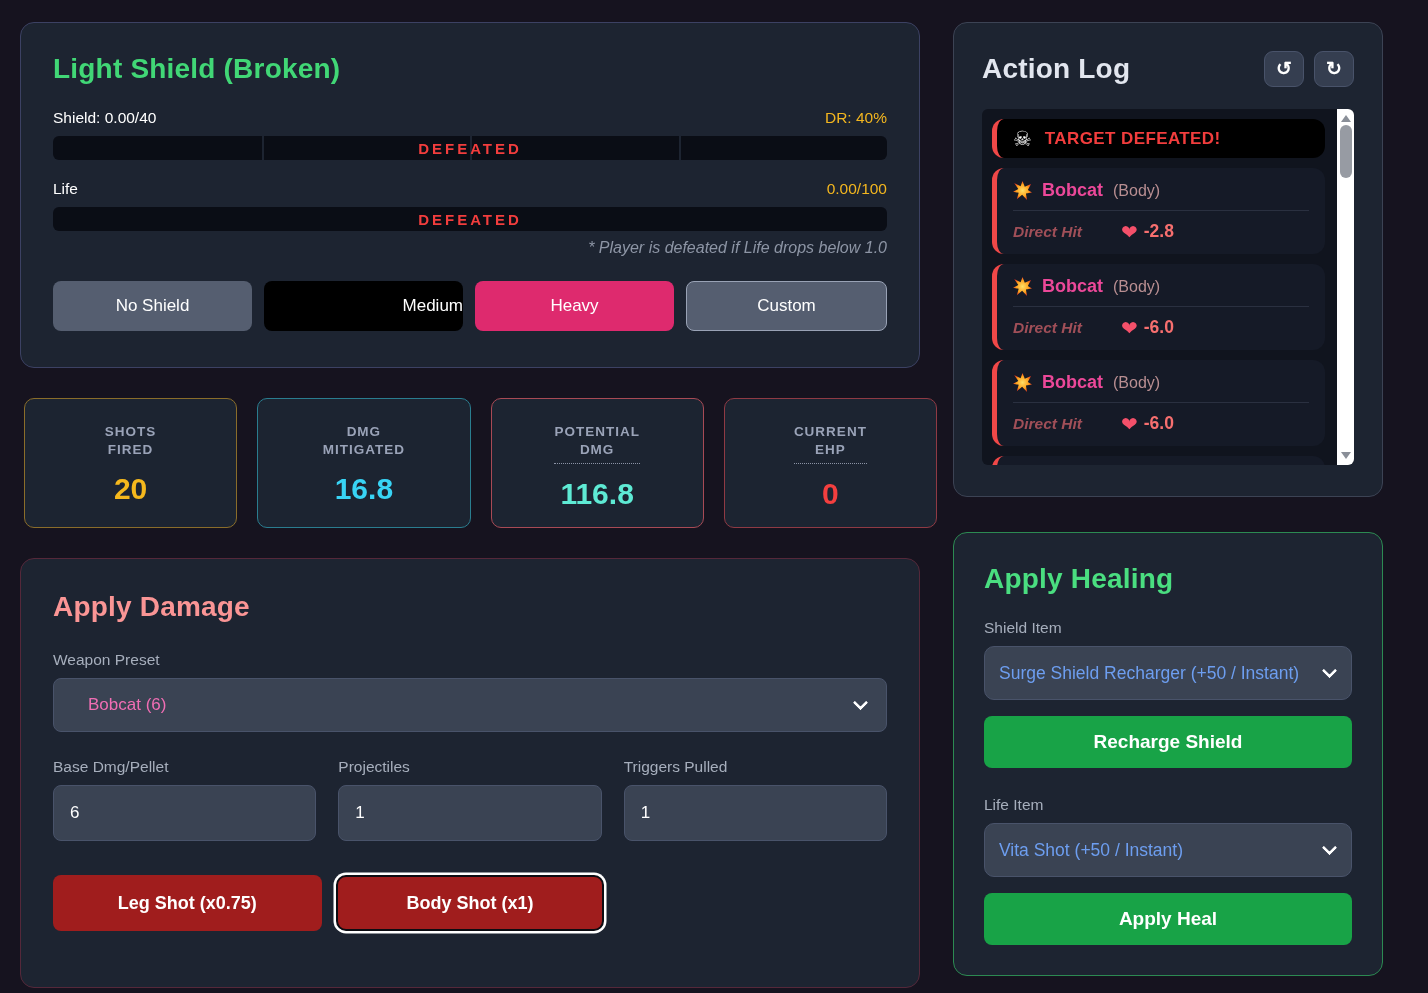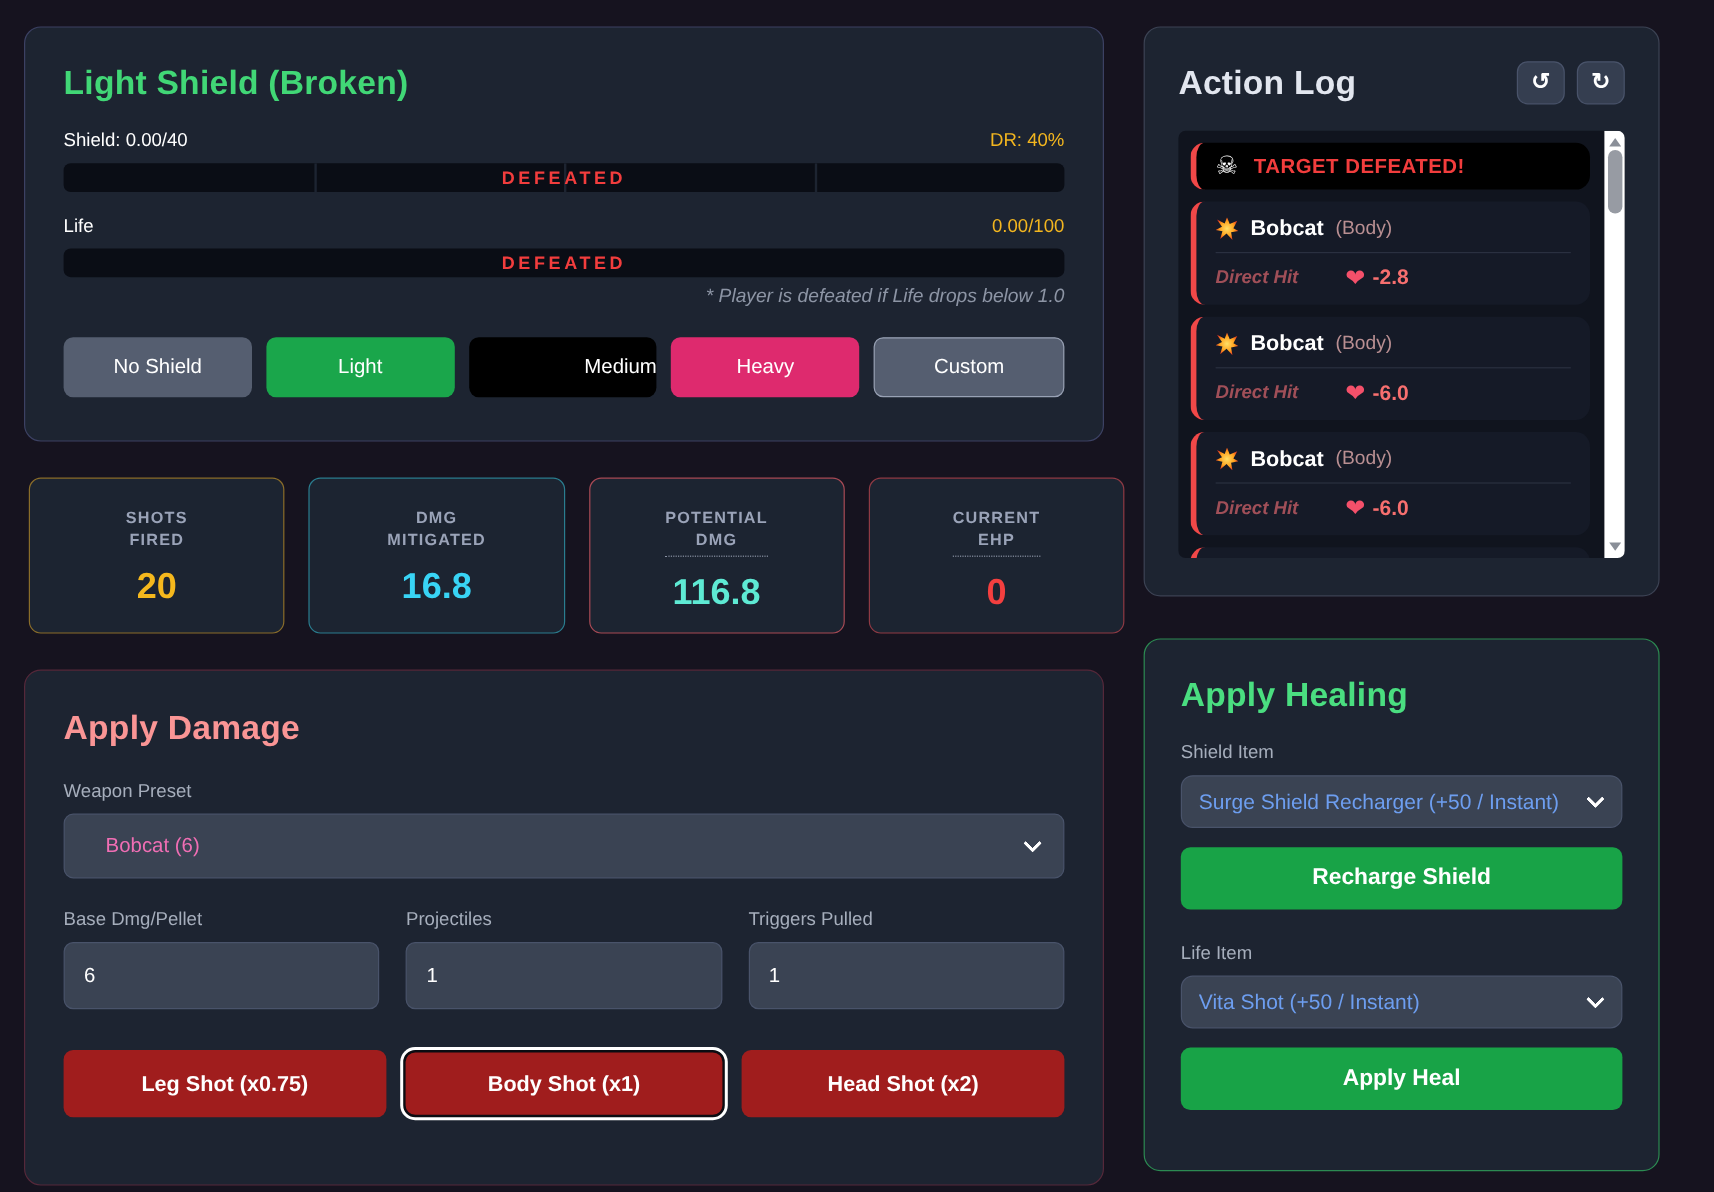--- a/index.html
+++ b/index.html
@@ -103,37 +103,37 @@
   }
   .log-entry.defeat { background: #000; display: flex; align-items: center; gap: 13px; padding: 9px 16px; }
   .skull { color: #fff; font-size: 21px; line-height: 1; }
   .defeat-text { color: #f23d3d; font-weight: bold; font-size: 17px; letter-spacing: .4px; }
   .entry-head { display: flex; align-items: center; gap: 10px; }
   .burst {
     width: 19px; height: 19px; flex: 0 0 19px;
     background: radial-gradient(circle, #ffe067 0%, #ffa31e 45%, #e02020 80%);
     clip-path: polygon(50% 0,62% 30%,95% 16%,78% 48%,100% 60%,68% 66%,74% 100%,48% 72%,20% 96%,30% 62%,0 56%,28% 42%,6% 10%,40% 28%);
   }
-  .weapon { color: #ffffff; font-weight: bold; font-size: 18px; }
+  .weapon { color: #ec4899; font-weight: bold; font-size: 18px; }
   .loc { color: #b98f92; font-size: 16px; }
   .entry-div { border-top: 1px solid #2a3040; margin: 9px 0 10px; }
   .entry-body { display: flex; align-items: center; }
   .hit-type { color: #a04f58; font-weight: bold; font-style: italic; font-size: 15.5px; width: 108px; }
   .heart { color: #f4506a; font-size: 20px; margin-right: 6px; line-height: 1; }
   .amount { color: #f76f6f; font-weight: bold; font-size: 17.5px; }
   
   .scrollbar { position: absolute; top: 0; right: 0; bottom: 0; width: 17px; background: #fff; }
   .sb-arrow { position: absolute; left: 50%; transform: translateX(-50%); width: 0; height: 0; }
   .sb-arrow.up { top: 6px; border-left: 5px solid transparent; border-right: 5px solid transparent; border-bottom: 7px solid #8a8f98; }
   .sb-arrow.down { bottom: 6px; border-left: 5px solid transparent; border-right: 5px solid transparent; border-top: 7px solid #8a8f98; }
   .sb-thumb { position: absolute; left: 2.5px; width: 12px; top: 16px; height: 53px; background: #979ba3; border-radius: 7px; }
   
   #heal-panel { left: 953px; top: 532px; width: 430px; height: 444px; padding: 30px; border-color: #2c8a52; }
   #heal-panel .panel-title { color: #4ade80; margin-bottom: 24px; }
-  #heal-panel .select { height: 44px; border-radius: 10px; padding: 12px 14px; }
+  #heal-panel .select { height: 54px; border-radius: 10px; padding: 12px 14px; }
   #heal-panel .sel-text { color: #6d9ef0; font-size: 17.5px; }
   #heal-panel .chev { right: 16px; }
   .green-btn {
     width: 100%; height: 52px; margin-top: 16px; background: #18a347; border: none; border-radius: 8px;
     color: #fff; font-size: 19px; font-weight: bold; font-family: inherit; cursor: pointer;
   }
   .mt28 { margin-top: 28px; }
 </style>
 </head>
 <body>
@@ -157,21 +157,20 @@
     <span class="right">0.00/100</span>
   </div>
   <div class="hpbar">
     <span class="bar-text">DEFEATED</span>
   </div>
 
   <div class="footnote">* Player is defeated if Life drops below 1.0</div>
 
   <div id="preset-row">
       <button class="preset-btn" style="background: rgb(85, 94, 112);">No Shield</button>
-      <button class="preset-btn" style="background: rgb(26, 166, 75);">Light</button>
       <button class="preset-btn" style="background: #000000; text-align: right;">Medium</button>
       <button class="preset-btn" style="background: rgb(222, 42, 110);">Heavy</button>
       <button class="preset-btn outlined" style="background: rgb(85, 94, 112);">Custom</button>
     </div>
 </div>
 
 <div id="stats-row">
     <div class="stat-card" style="border-color: rgb(138, 109, 42);">
       <div class="stat-label">SHOTS<br>FIRED</div>
       <div class="stat-value" style="color: rgb(245, 184, 29);">20</div>
@@ -200,21 +199,20 @@
   </div>
 
   <div id="dmg-fields">
       <div><div class="field-label">Base Dmg/Pellet</div><input class="num-input" value="6" style=""></div>
       <div><div class="field-label">Projectiles</div><input class="num-input" value="1" style=""></div>
       <div><div class="field-label">Triggers Pulled</div><input class="num-input" value="1" style=""></div>
     </div>
   <div id="dmg-buttons">
       <button class="dmg-btn">Leg Shot (x0.75)</button>
       <button class="dmg-btn selected">Body Shot (x1)</button>
-      <button class="dmg-btn">Head Shot (x2)</button>
     </div>
 </div>
 
 <div class="panel" id="log-panel">
   <div class="log-head">
     <div class="panel-title">Action Log</div>
     <div class="btns">
       <button class="icon-btn">
         <span>↺</span>
       </button>

